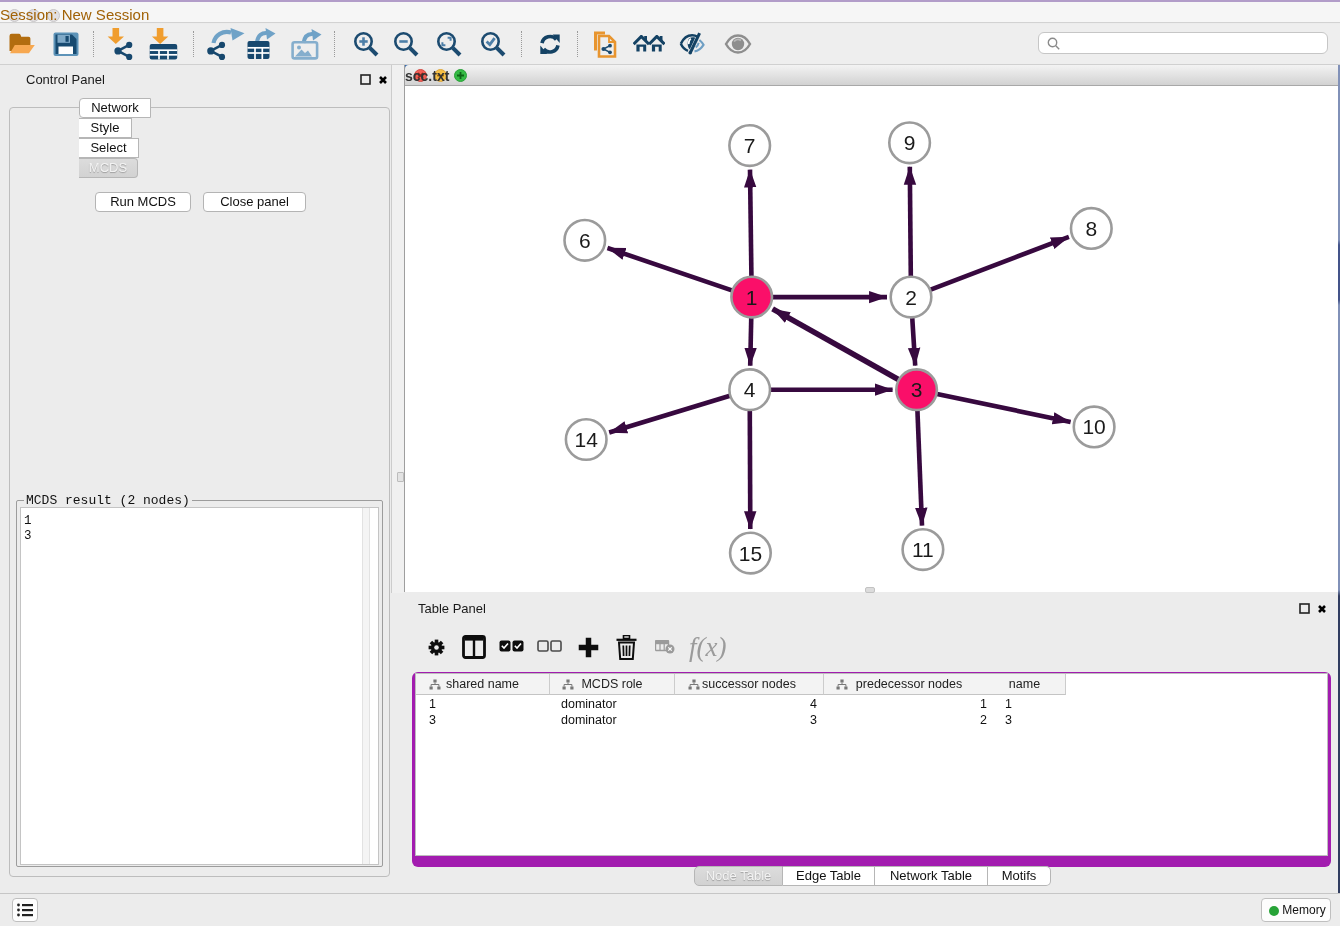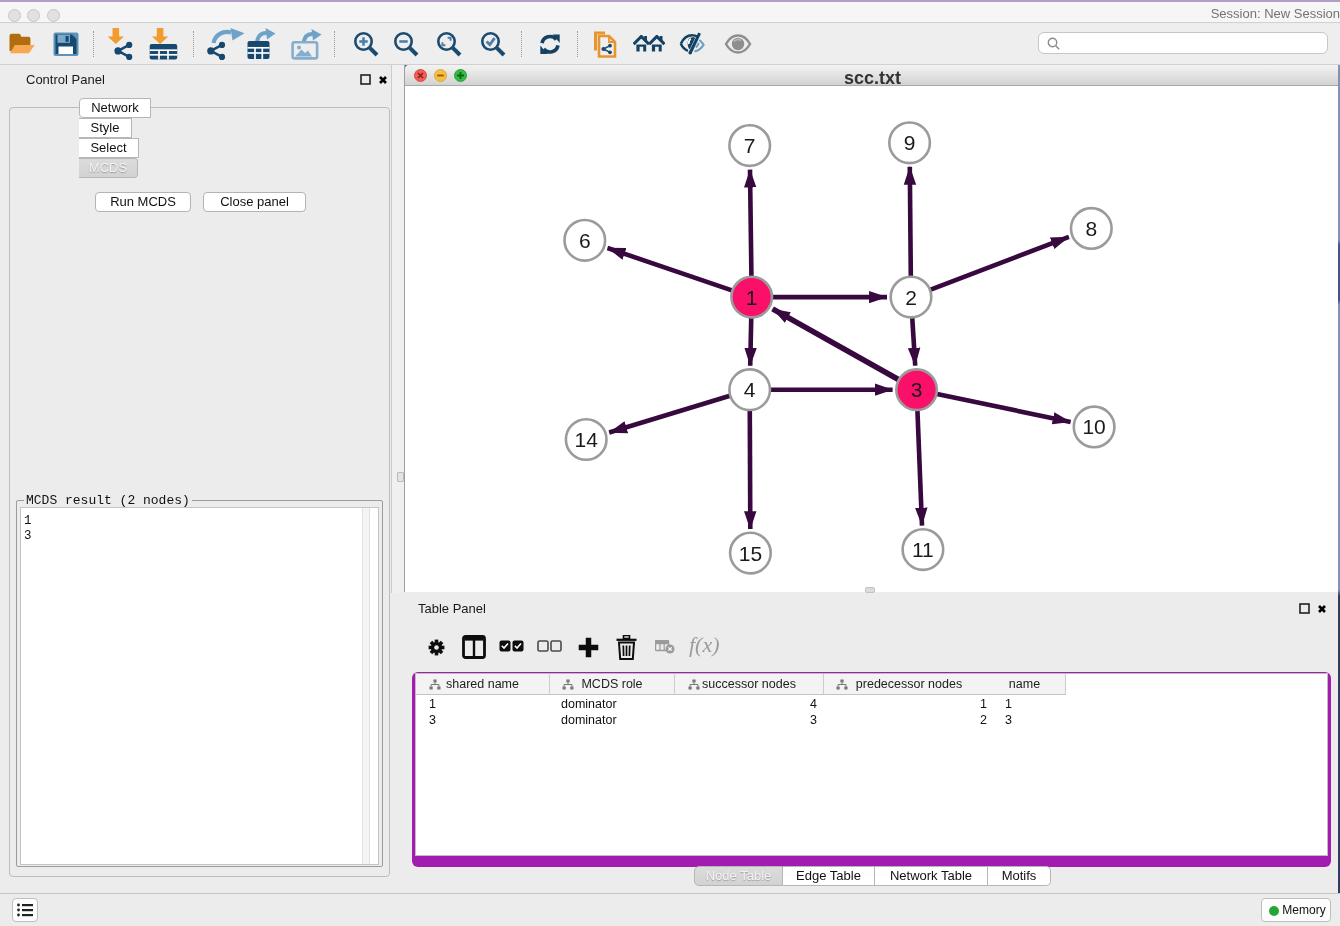--- a/index.html
+++ b/index.html
@@ -3,21 +3,21 @@
 <meta charset="utf-8">
 <style>
 * { margin:0; padding:0; box-sizing:border-box; }
 html,body { width:1340px; height:926px; overflow:hidden; }
 body { font-family:"Liberation Sans", sans-serif; background:#ececec; position:relative; }
 .abs { position:absolute; }
 
 #purple { left:0; top:0; width:1340px; height:2px; background:#b29dc9; }
 #titlebar { left:0; top:2px; width:1340px; height:21px; background:#f6f6f6; border-bottom:1px solid #d2d2d2; }
 .tl { position:absolute; top:7px; width:13px; height:13px; border-radius:50%; background:#e2e0e2; border:1px solid #c8c6c8; }
-#wtitle { position:absolute; top:4px; left:0; width:100%; text-align:right; font-size:13px; color:#737373; }
+#wtitle { position:absolute; top:4px; left:0; width:100%; text-align:left; font-size:15px; color:#a16207; }
 #toolbar { left:0; top:24px; width:1340px; height:41px; background:#eeeeee; border-bottom:1px solid #d0d0d0; }
 .ticon { position:absolute; top:6px; }
 .tsep { position:absolute; top:7px; height:26px; width:0; border-left:1px dotted #9a9a9a; }
 #searchbox { position:absolute; left:1038px; top:8px; width:290px; height:22px; background:#fff; border:1px solid #c6c6c6; border-radius:6px; }
 
 #cpanel { left:0; top:65px; width:391px; height:828px; background:#ececec; }
 #cp-title { position:absolute; left:26px; top:7px; font-size:13px; color:#1a1a1a; }
 .tabrow { position:absolute; display:flex; z-index:2; }
 .tab { font-size:13px; color:#111; background:#fff; border:1px solid #b6b6b6; border-left:none; text-align:center; line-height:18px; }
 .tab.first { border-left:1px solid #b6b6b6; border-radius:4px 0 0 4px; }
@@ -29,21 +29,21 @@
 .btn { position:absolute; top:127px; height:20px; background:#fff; border:1px solid #b4b4b4; border-radius:4px; font-size:13px; color:#111; text-align:center; line-height:18px; }
 #mcdsbox { position:absolute; left:16px; top:435px; width:367px; height:367px; border:1px solid #9c9c9c; border-radius:2px;font-family:Liberation Mono, monospace; }
 #mcdslabel { position:absolute; left:7px; top:-8px; background:#ececec; font-size:13px; color:#111; padding:0 2px; }
 #mcdswhite { position:absolute; left:3px; top:6px; width:359px; height:358px; background:#fff; border:1px solid #c4c4c4; font-size:12.5px; color:#111; }
 #mcdsscroll { position:absolute; right:8px; top:0; width:8px; height:100%; background:#f4f4f4; border-left:1px solid #e2e2e2; border-right:1px solid #e2e2e2; }
 #cp-scroll { position:absolute; left:391px; top:65px; width:13px; height:528px; background:#f0f0f0; border-left:1px solid #cccccc; }
 #cp-knob { position:absolute; left:397px; top:472px; width:7px; height:10px; background:#e3e3e3; border:1px solid #bcbcbc; border-radius:1px; }
 
 #netwin { left:404px; top:65px; width:936px; height:527px; background:#fff; border-left:1px solid #9e9e9e; }
 #nw-title { position:absolute; left:0; top:0; width:100%; height:21px; background:linear-gradient(#f3f3f3,#d2d2d2); border-bottom:1px solid #a8a8a8; border-radius:4px 0 0 0; }
-#nw-text { position:absolute; width:100%; text-align:center; top:3px; font-size:18px; font-weight:bold; color:#333; }
+#nw-text { position:absolute; width:100%; top:3px; font-size:14px; font-weight:bold; color:#333; }
 .mac { position:absolute; top:4px; width:13px; height:13px; border-radius:50%; }
 #hsplit { left:404px; top:592px; width:936px; height:4px; background:#ececec; }
 #hknob { position:absolute; left:865px; top:587px; width:10px; height:6px; background:#dcdcdc; border:1px solid #c2c2c2; border-radius:2px; }
 
 #tpanel { left:404px; top:596px; width:936px; height:297px; background:#ececec; }
 #tp-title { position:absolute; left:14px; top:5px; font-size:13px; color:#1a1a1a; }
 #tp-toolbar { position:absolute; left:13px; top:30px; width:910px; height:37px; }
 #tbl-outer { position:absolute; left:8px; top:76px; width:919px; height:195px; background:#a21caf; border-radius:6px; }
 #tbl { position:absolute; left:3px; top:1px; width:913px; height:183px; background:#fff; border:1px solid #bdbdbd; }
 #tbl-head { position:absolute; left:0; top:0; width:100%; height:21px; }
@@ -359,21 +359,21 @@
     </svg>
     <svg style="position:absolute;left:238px;top:14px" width="20" height="14" viewBox="0 0 20 14">
       <rect x="0.5" y="0.5" width="13" height="10" rx="1" fill="none" stroke="#9b9b9b" stroke-width="1.4"></rect>
       <rect x="0.5" y="0.5" width="13" height="3.2" fill="#9b9b9b"></rect>
       <line x1="0.5" y1="3.5" x2="13.5" y2="3.5" stroke="#9b9b9b" stroke-width="1.4"></line>
       <line x1="5" y1="3.5" x2="5" y2="10.5" stroke="#9b9b9b" stroke-width="1.2"></line>
       <line x1="9.2" y1="3.5" x2="9.2" y2="10.5" stroke="#9b9b9b" stroke-width="1.2"></line>
       <circle cx="15" cy="9" r="4.5" fill="#9b9b9b"></circle>
       <path d="M13.3 7.3 L16.7 10.7 M16.7 7.3 L13.3 10.7" stroke="#fff" stroke-width="1.2"></path>
     </svg>
-    <div style="position:absolute;left:272px;top:6px;font-family:'Liberation Serif',serif;font-style:italic;font-size:22px;color:#9b9b9b;">f(x)</div>
+    <div style="position:absolute;left:272px;top:6px;font-family:'Liberation Serif',serif;font-style:italic;font-size:27px;color:#9b9b9b;">f(x)</div>
   </div>
   <div id="tbl-outer">
   <div id="tbl">
     <div id="tbl-head">
       <div class="th" style="left:0;width:134px">shared name</div>
       <div class="th" style="left:134px;width:125px">MCDS role</div>
       <div class="th" style="left:259px;width:149px">successor nodes</div>
       <div class="th" style="left:408px;width:171px">predecessor nodes</div>
       <div class="th" style="left:568px;width:82px">name</div>
       <svg class="thi" style="position:absolute;left:13px;top:5px" width="12" height="11" viewBox="0 0 12 11">

